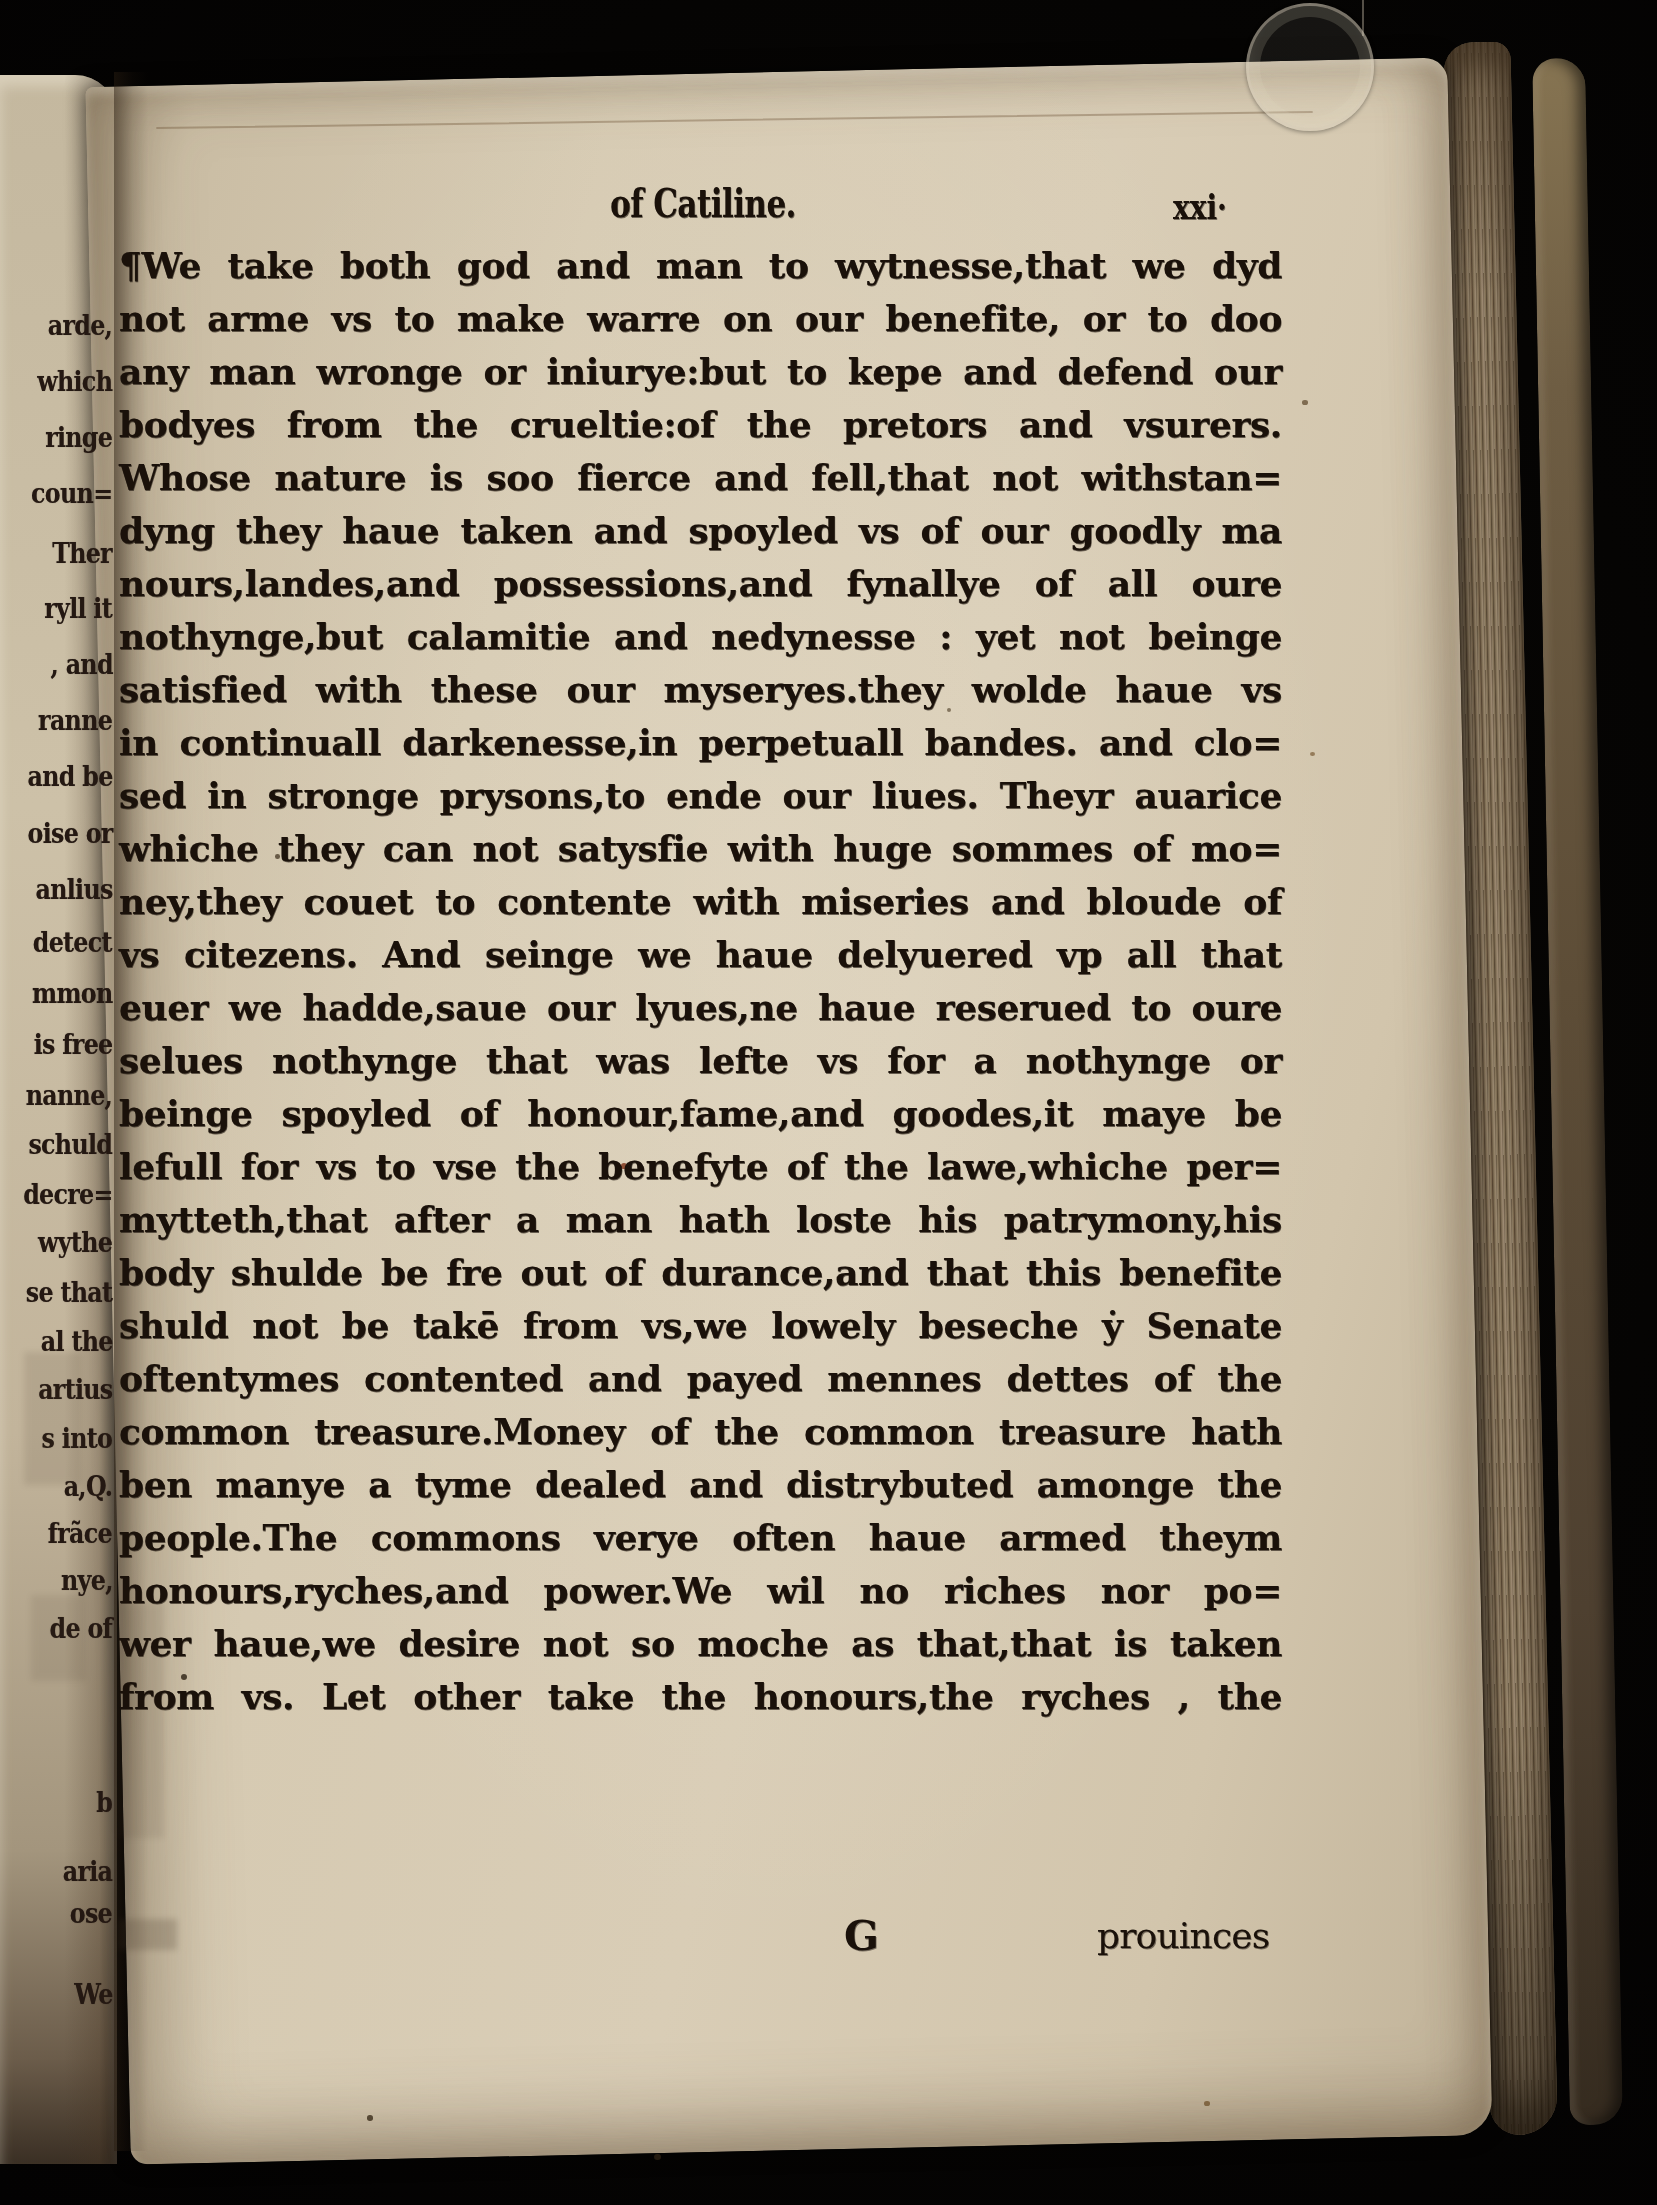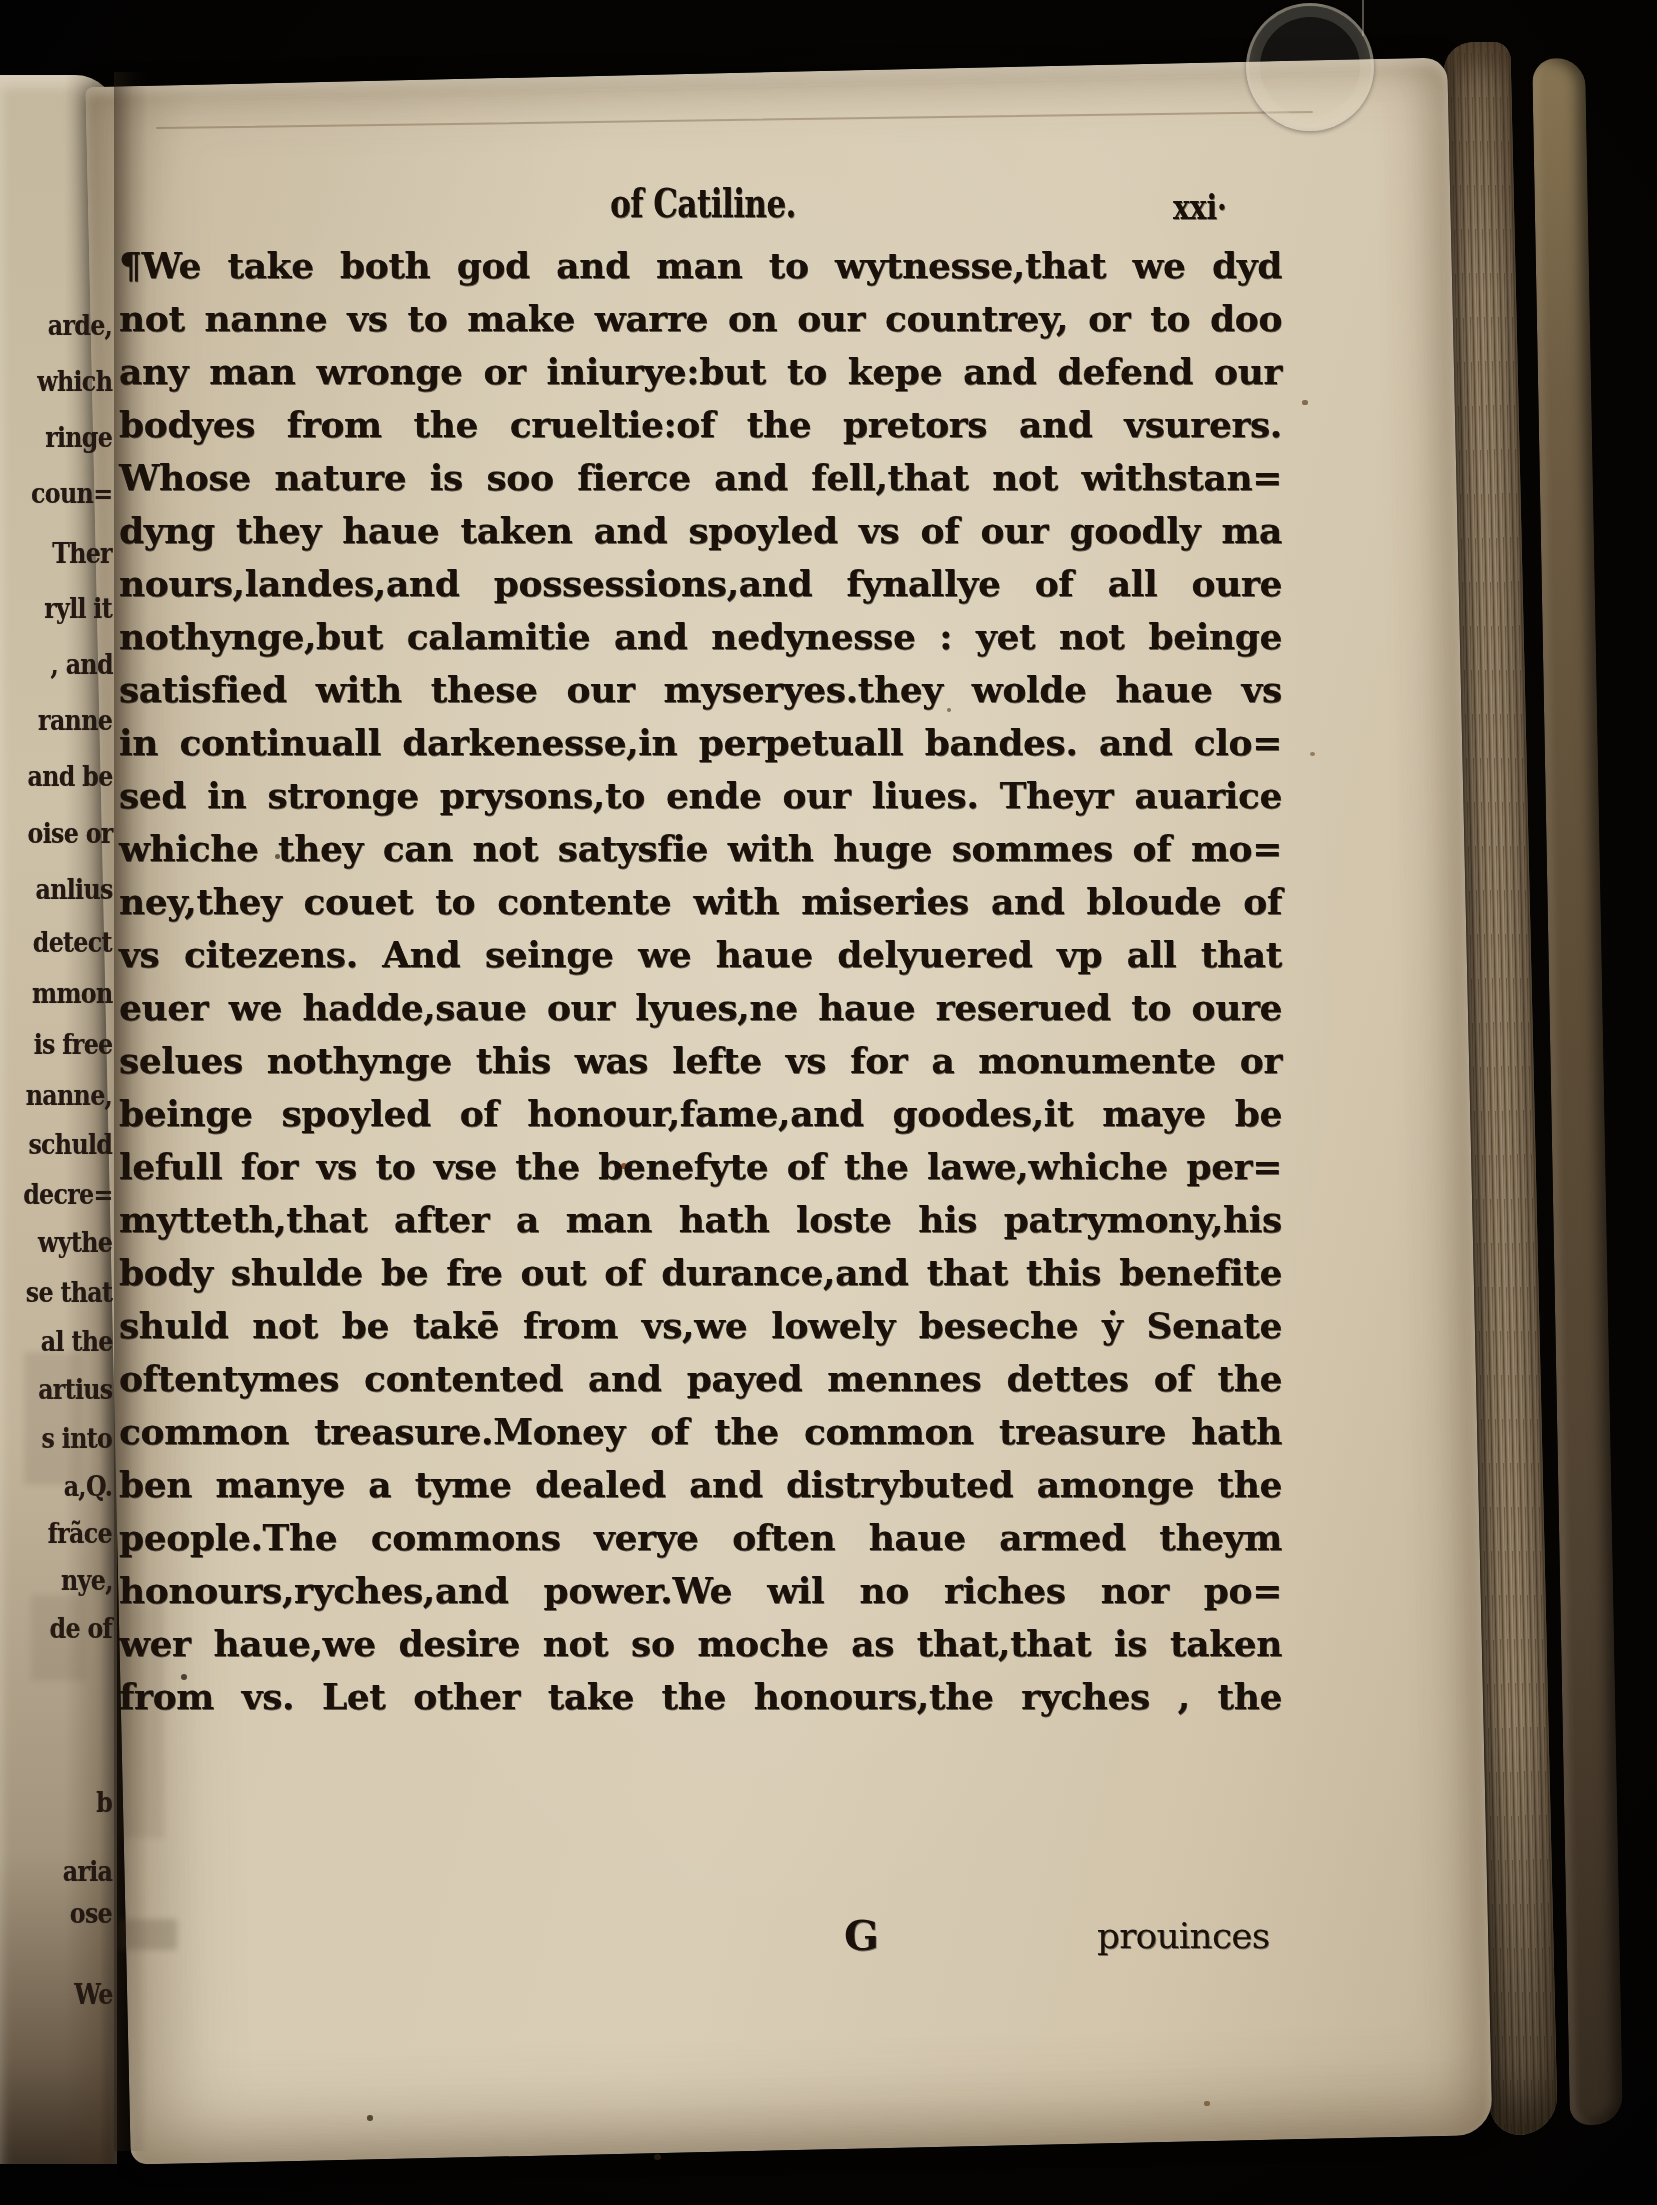--- a/index.html
+++ b/index.html
@@ -142,35 +142,35 @@
 
   <div class="glass-stem"></div>
   <div class="glass-weight"></div>
 
   <div class="text-layer">
     <div class="running-title">of Catiline.</div>
     <div class="folio-number">xxi·</div>
 
     <div id="text-block">
         <div class="line">¶We take both god and man to wytnesse,that we dyd</div>
-        <div class="line">not nanne vs to make warre on our countrey, or to doo</div>
+        <div class="line">not arme vs to make warre on our benefite, or to doo</div>
         <div class="line">any man wronge or iniurye:but to kepe and defend our</div>
         <div class="line">bodyes from the crueltie:of the pretors and vsurers.</div>
         <div class="line">Whose nature is soo fierce and fell,that not withstan=</div>
         <div class="line">dyng they haue taken and spoyled vs of our goodly ma</div>
         <div class="line">nours,landes,and possessions,and fynallye of all oure</div>
         <div class="line">nothynge,but calamitie and nedynesse : yet not beinge</div>
         <div class="line">satisfied with these our myseryes.they wolde haue vs</div>
         <div class="line">in continuall darkenesse,in perpetuall bandes. and clo=</div>
         <div class="line">sed in stronge prysons,to ende our liues. Theyr auarice</div>
         <div class="line">whiche they can not satysfie with huge sommes of mo=</div>
         <div class="line">ney,they couet to contente with miseries and bloude of</div>
         <div class="line">vs citezens. And seinge we haue delyuered vp all that</div>
         <div class="line">euer we hadde,saue our lyues,ne haue reserued to oure</div>
-        <div class="line">selues nothynge this was lefte vs for a monumente or</div>
+        <div class="line">selues nothynge that was lefte vs for a nothynge or</div>
         <div class="line">beinge spoyled of honour,fame,and goodes,it maye be</div>
         <div class="line">lefull for vs to vse the benefyte of the lawe,whiche per=</div>
         <div class="line">mytteth,that after a man hath loste his patrymony,his</div>
         <div class="line">body shulde be fre out of durance,and that this benefite</div>
         <div class="line">shuld not be takē from vs,we lowely beseche ẏ Senate</div>
         <div class="line">oftentymes contented and payed  mennes  dettes of the</div>
         <div class="line">common treasure.Money of the common treasure hath</div>
         <div class="line">ben manye a tyme dealed and distrybuted amonge the</div>
         <div class="line">people.The commons verye often haue armed theym</div>
         <div class="line">honours,ryches,and power.We wil no riches nor po=</div>

